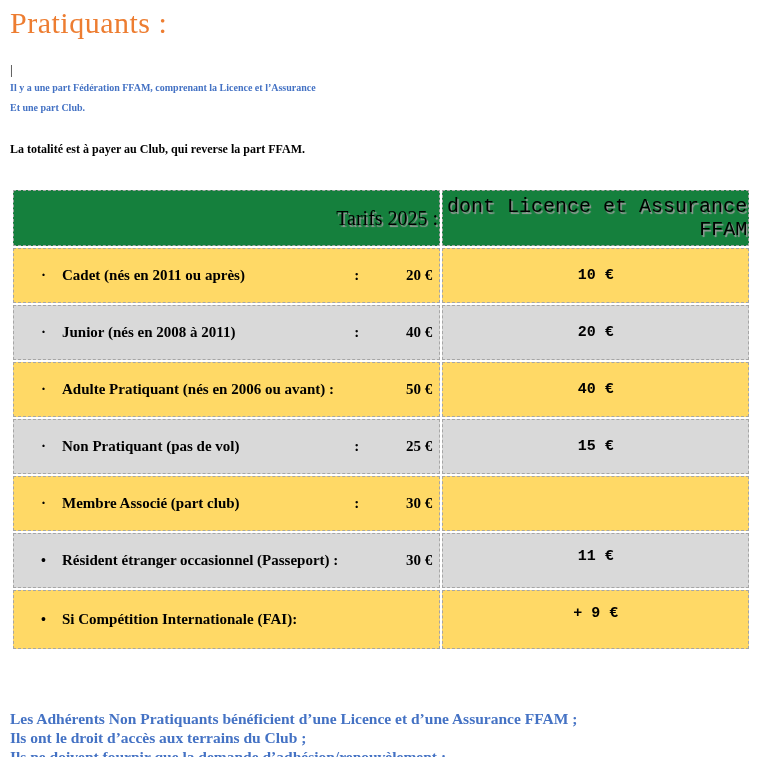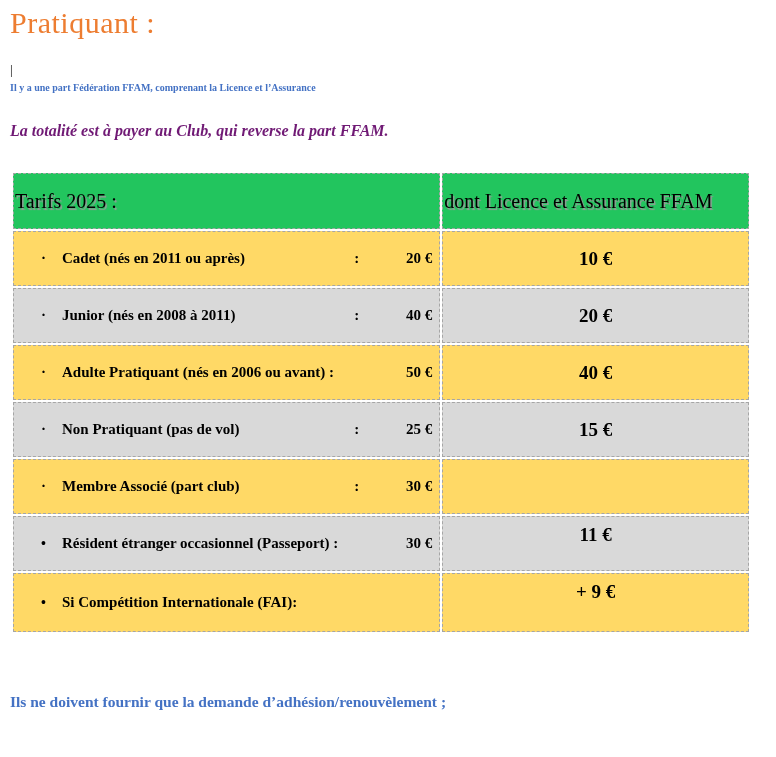--- a/index.html
+++ b/index.html
@@ -29,43 +29,42 @@
   }
 
   .intro-blue {
     color: #4472c4;
     font-weight: bold;
     font-size: 10px;
     line-height: 20px;
   }
 
   .intro-emphasis {
-    color: #701a75;
-    font-weight: bold;
-    font-style: italic;
-    font-size: 16px;
+    color: #000000;
+    font-weight: bold;
+    font-size: 12px;
     margin-top: 24px;
   }
 
   table.tariff {
     margin-top: 31px;
     margin-left: 1px;
     border-collapse: separate;
     border-spacing: 2px;
   }
   table.tariff td {
     border: 1px dashed #a6a6a6;
   }
   td.col-left  { width: 396px; }
-  td.col-right { width: 303px; }
+  td.col-right { width: 303px; font-family: Liberation Mono, monospace; }
 
   td.hdr {
-    background: #22c55e;
+    background: #15803d;
     height: 52px;
-    text-align: left;
+    text-align: right;
     vertical-align: middle;
     font-size: 20px;
     font-weight: 400;
     text-shadow: 1.5px 1.5px 1px #9a9a9a;
   }
 
   tr.row-yellow td { background: #ffd966; }
   tr.row-gray td   { background: #d9d9d9; }
 
   td.cell-left { height: 51px; vertical-align: middle; }
@@ -84,46 +83,47 @@
   tr.bullet-sm .bullet { font-size: 15px; }
   .lbl   { flex: 1 1 auto; overflow: visible; }
   .colon { flex: 0 0 20px; width: 20px; }
   .price { flex: 0 0 58px; width: 58px; text-align: right; }
   tr.colon-mid .price { flex: 0 0 120px; width: 120px; }
 
   td.cell-right {
     text-align: center;
     vertical-align: middle;
     font-weight: bold;
-    font-size: 19px;
+    font-size: 15px;
   }
   td.cell-right.top {
     vertical-align: top;
-    padding-top: 7px;
+    padding-top: 14px;
   }
 
   .footer-notes {
     margin-top: 58px;
     color: #4472c4;
     font-weight: bold;
     font-size: 15.5px;
     line-height: 19px;
   }
 </style>
 </head>
 <body>
 
 <div class="page">
 
-  <h1 class="doc-title">Pratiquant :</h1>
+  <h1 class="doc-title">Pratiquants :</h1>
 
   <div class="cursor-mark">|</div>
 
   <div class="intro-blue">
     <div>Il y a une part Fédération FFAM, comprenant la Licence et l’Assurance</div>
+    <div>Et une part Club.</div>
   </div>
 
   <div class="intro-emphasis">La totalité est à payer au Club, qui reverse la part FFAM.</div>
 
   <table class="tariff">
     <tbody>
         <tr>
       <td class="hdr col-left">Tarifs 2025 :</td>
       <td class="hdr col-right">dont Licence et Assurance FFAM</td>
     </tr>
@@ -208,17 +208,19 @@
           <span class="colon">:</span>
           <span class="price"></span>
         </div>
       </td>
       <td class="cell-right col-right top">+ 9 €</td>
     </tr>
   </tbody>
     </table>
 
   <div class="footer-notes">
+    <div>Les Adhérents Non Pratiquants bénéficient d’une Licence et d’une Assurance FFAM ;</div>
+    <div>Ils ont le droit d’accès aux terrains du Club ;</div>
     <div>Ils ne doivent fournir que la demande d’adhésion/renouvèlement ;</div>
 
   </div>
 
 </div>
 
 </body></html>

